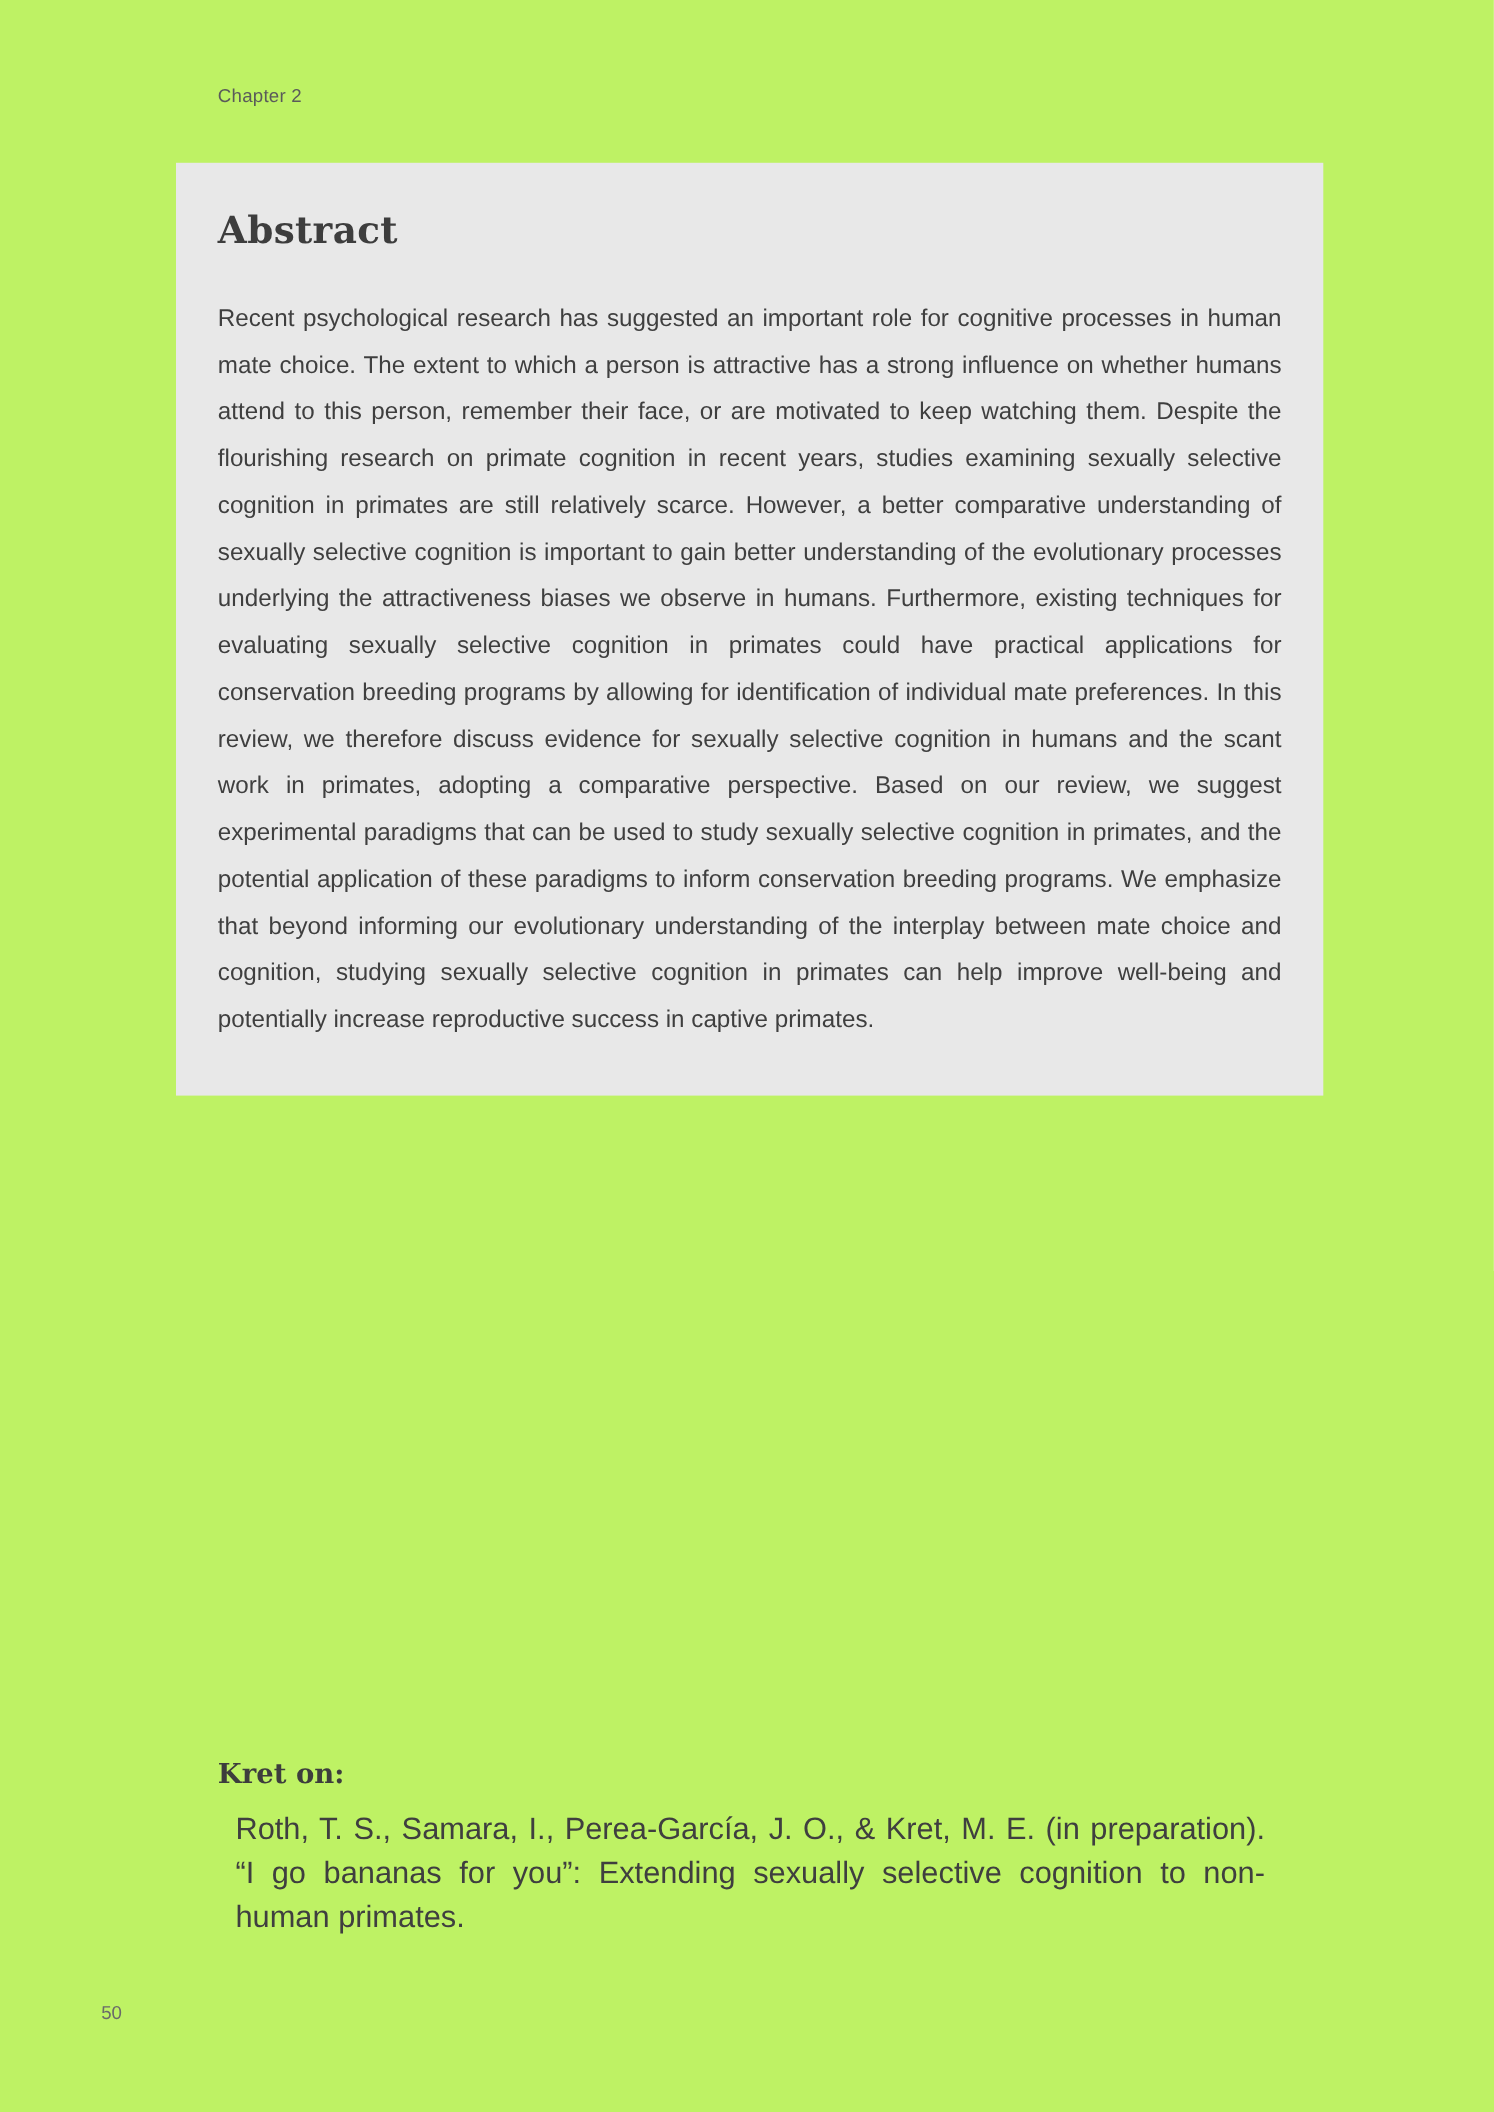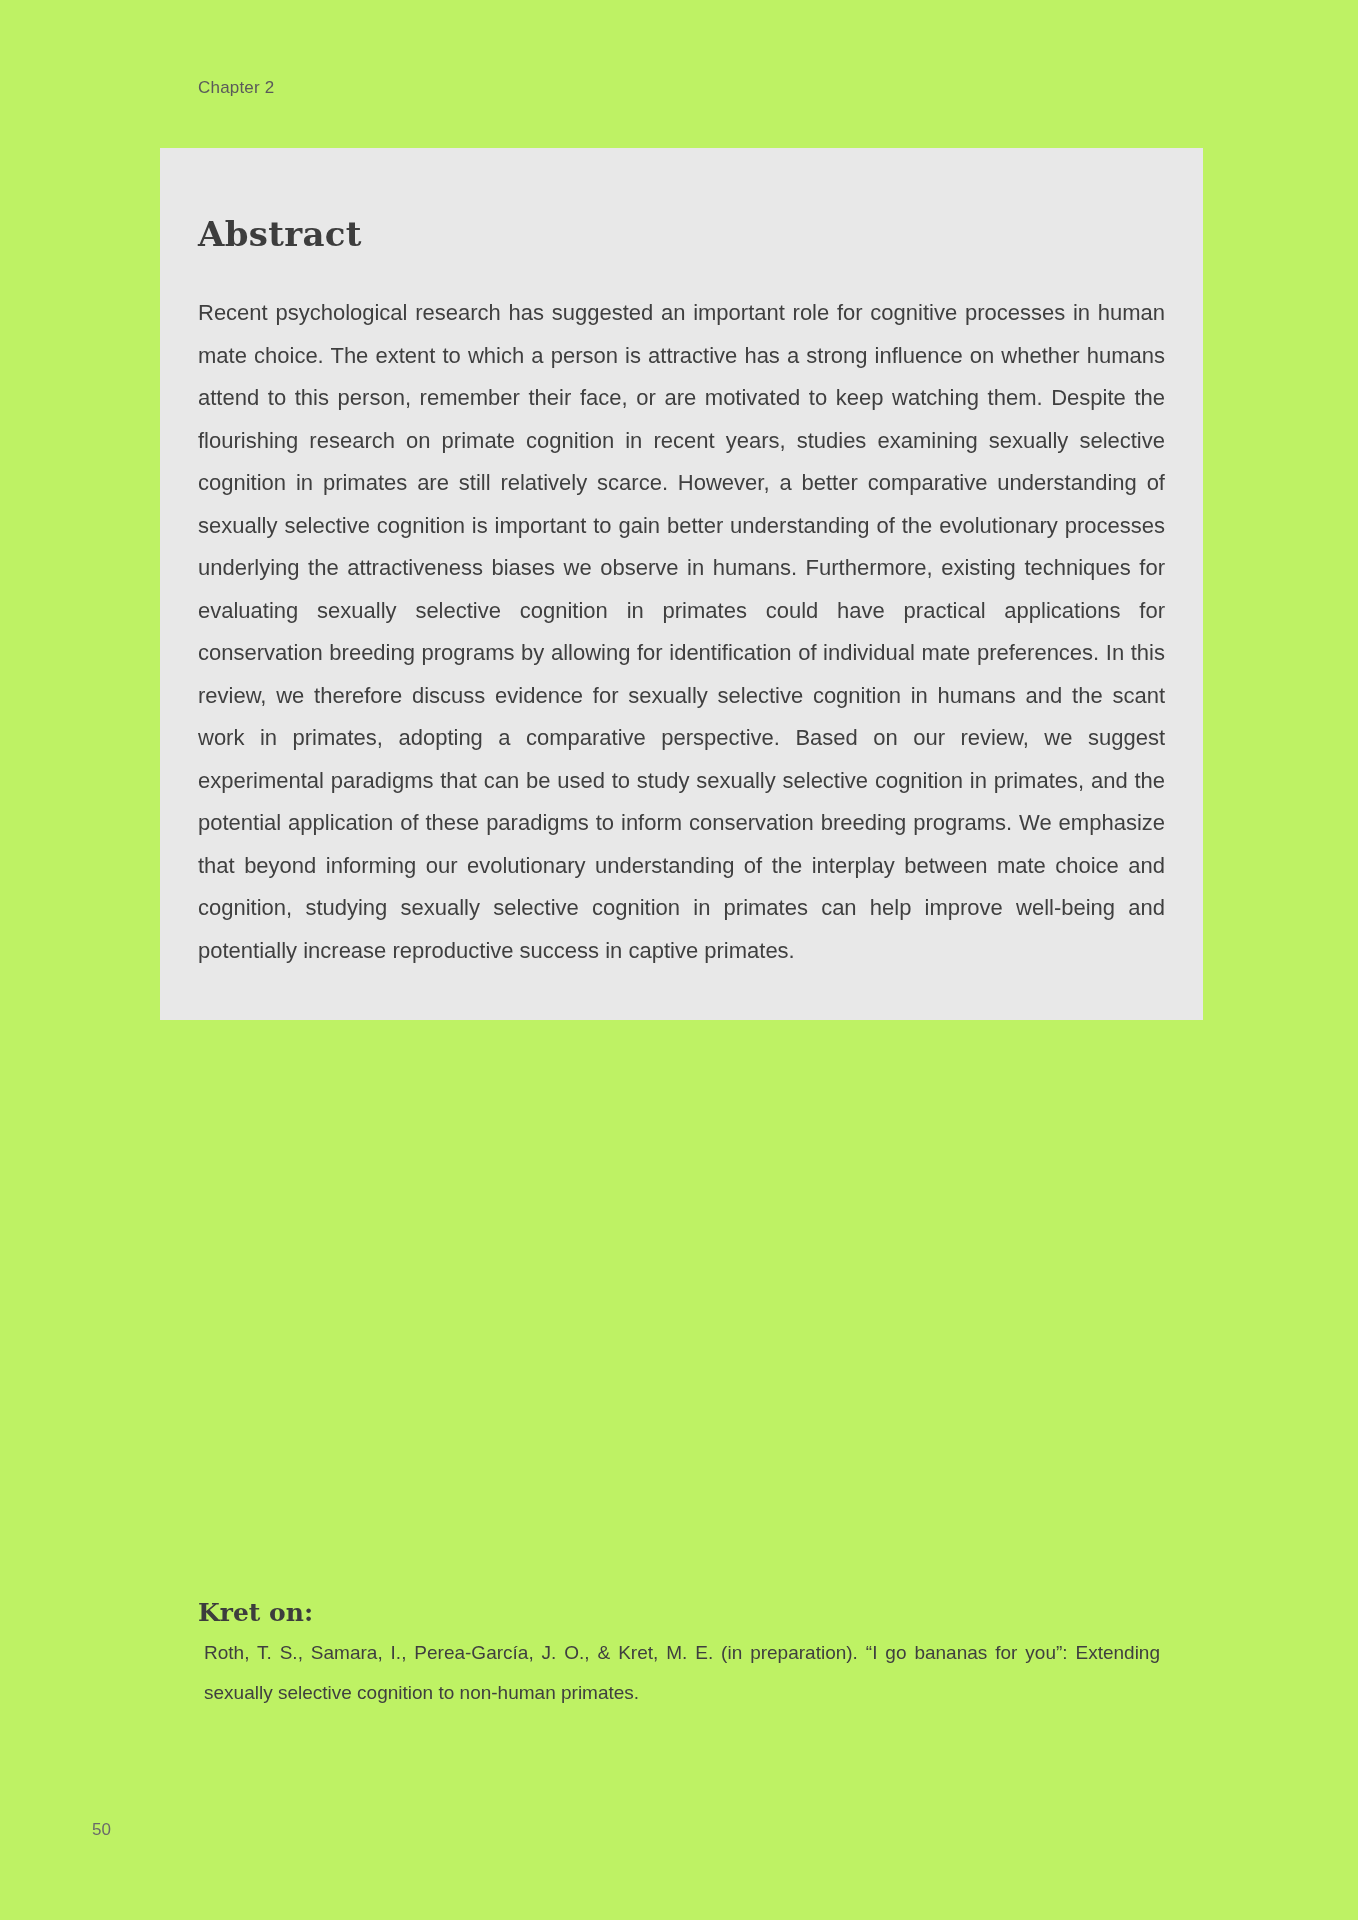--- a/index.html
+++ b/index.html
@@ -30,21 +30,21 @@
     color: #5a5a5a;
     letter-spacing: 0.2px;
   }
 
   .abstract-box {
     position: absolute;
     left: 160px;
     top: 148px;
     width: 1043px;
     background: #e8e8e8;
-    padding: 66px 38px 48px 38px;
+    padding: 42px 38px 48px 38px;
     box-sizing: border-box;
   }
 
   .abstract-title {
     font-family: "DejaVu Serif", serif;
     font-size: 34px;
     font-weight: 700;
     color: #3d3d3d;
     margin: 0 0 38px 0;
     letter-spacing: 0.3px;
@@ -69,25 +69,25 @@
 
   .based-on-title {
     font-family: "DejaVu Serif", serif;
     font-size: 25px;
     font-weight: 700;
     color: #3d3d3d;
     margin: 0 0 4px 0;
   }
 
   .based-on-text {
-    font-size: 19px;
+    font-size: 28px;
     line-height: 40px;
     color: #3f3f3f;
     text-align: justify;
-    margin: 6px;
+    margin: 16px;
   }
 
   .page-number {
     position: absolute;
     left: 92px;
     top: 1820px;
     font-size: 17px;
     color: #6a6a6a;
   }
 </style>

